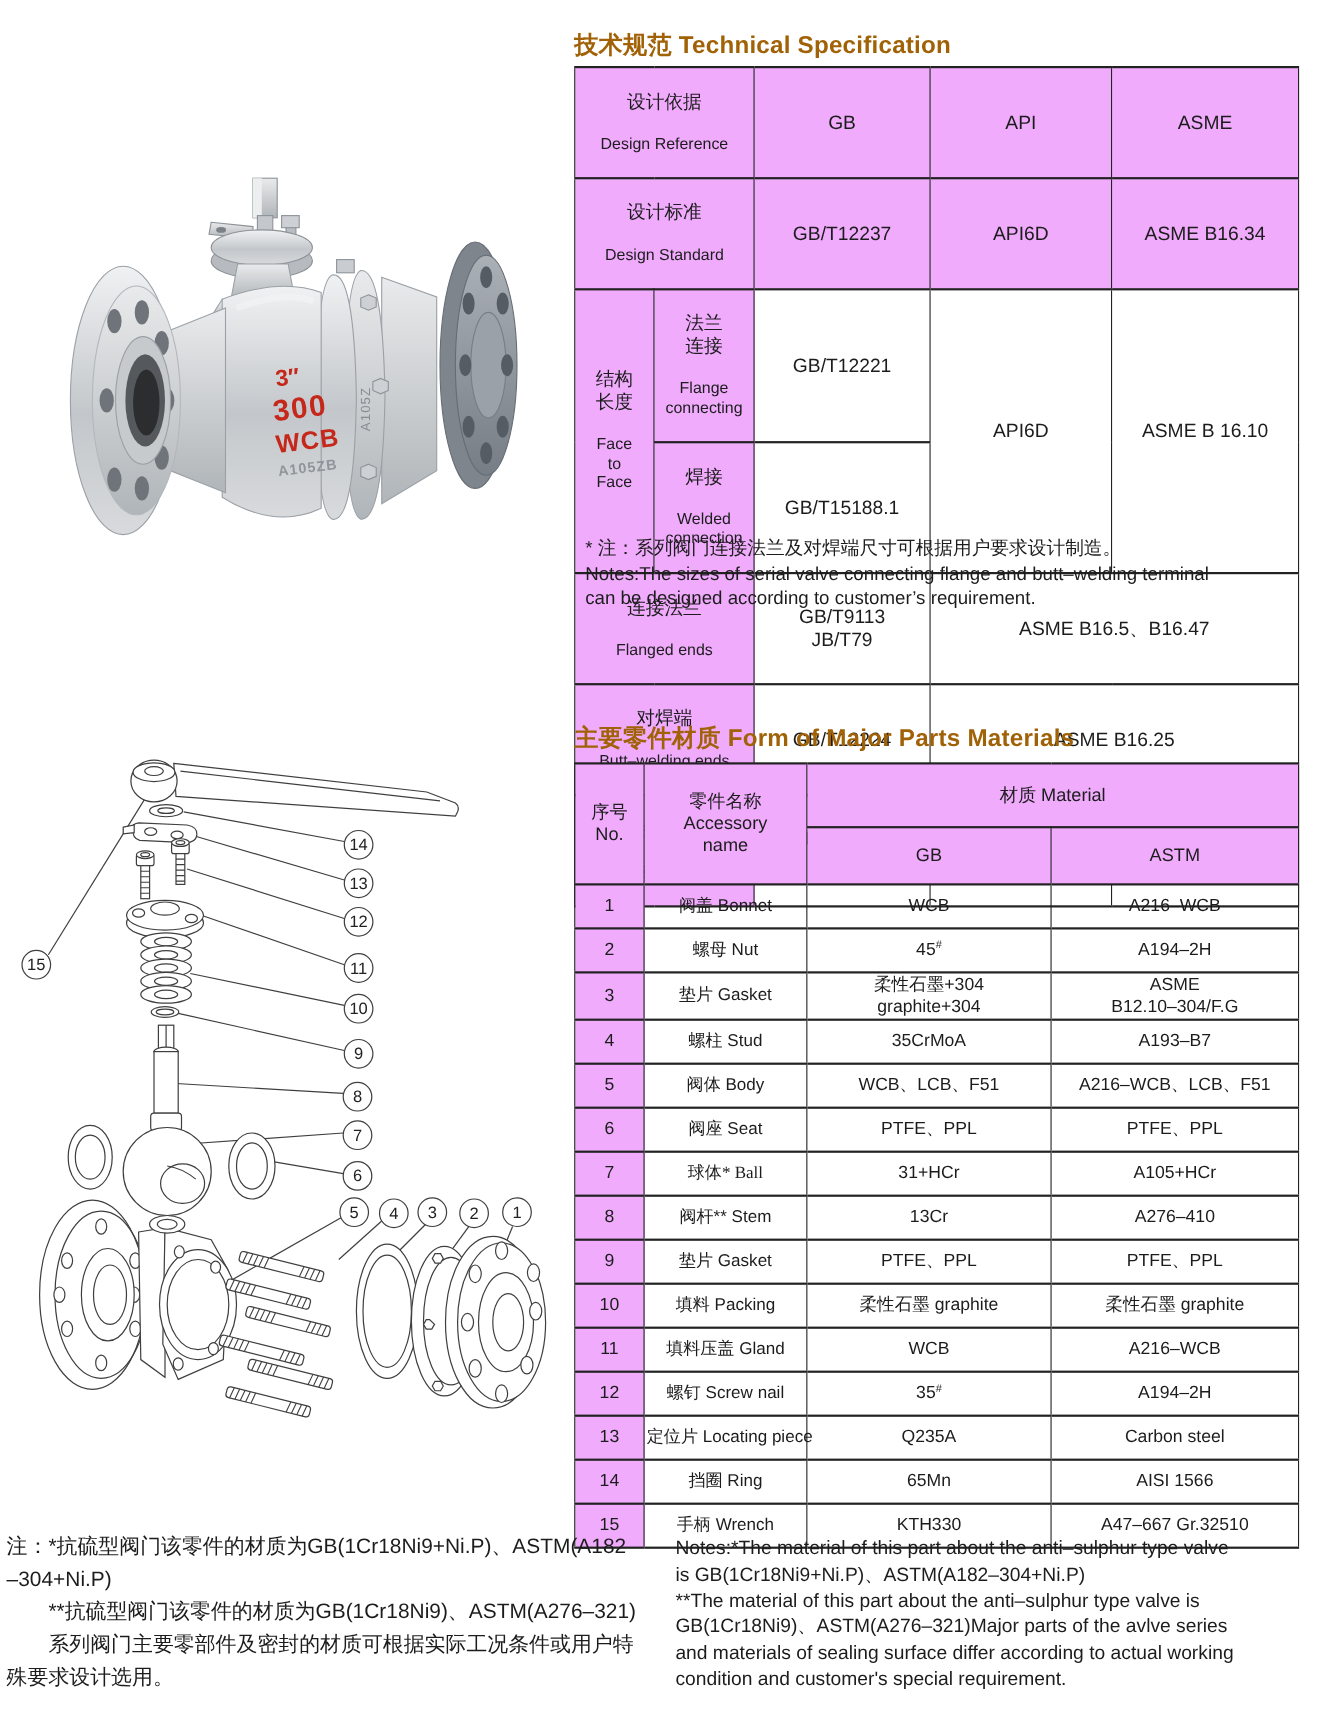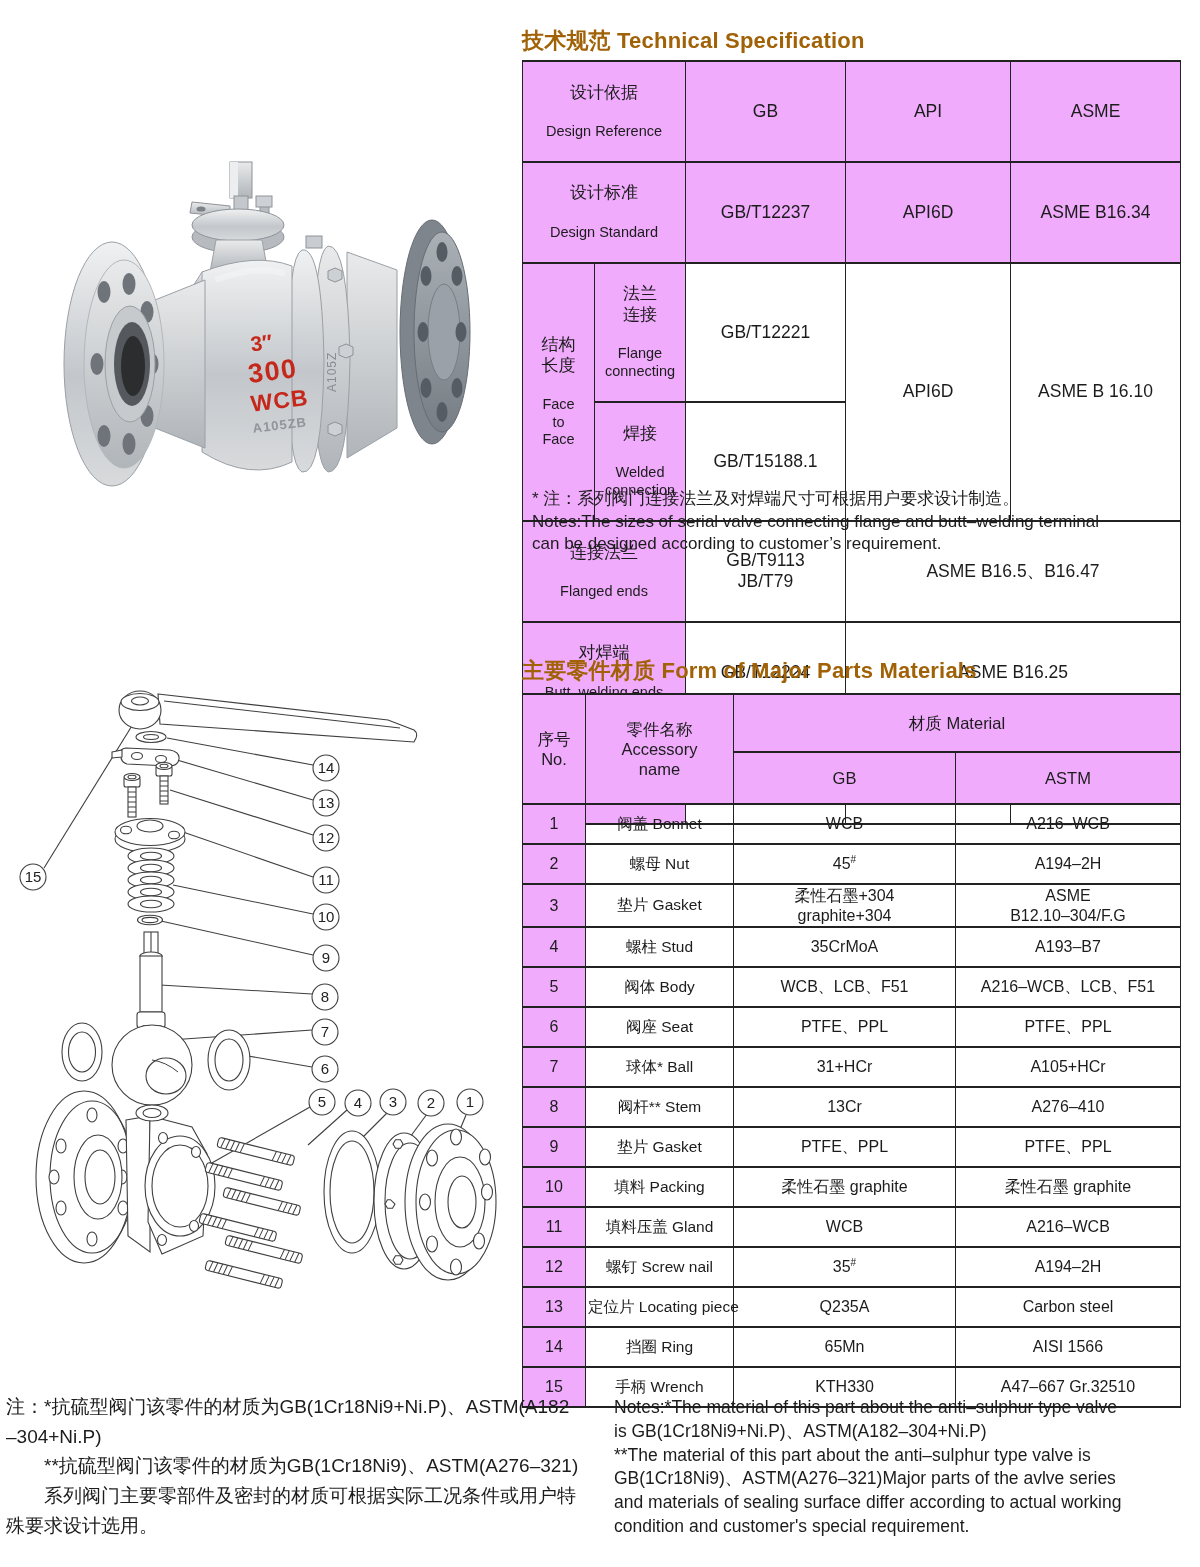--- a/index.html
+++ b/index.html
@@ -268,21 +268,21 @@
       <td class="ct">A216–WCB、LCB、F51</td>
     </tr>
         <tr>
       <td class="blue ct">6</td>
       <td class="ct" style="font-size:15.5px;white-space:nowrap;">阀座 Seat</td>
       <td class="ct">PTFE、PPL</td>
       <td class="ct">PTFE、PPL</td>
     </tr>
         <tr>
       <td class="blue ct">7</td>
-      <td class="ct" style="font-size:15.5px;white-space:nowrap;">球体* Ball</td>
+      <td class="ct" style="font-size:15.5px;white-space:nowrap;font-family:Liberation Serif, serif;">球体* Ball</td>
       <td class="ct">31+HCr</td>
       <td class="ct">A105+HCr</td>
     </tr>
         <tr>
       <td class="blue ct">8</td>
       <td class="ct" style="font-size:15.5px;white-space:nowrap;">阀杆** Stem</td>
       <td class="ct">13Cr</td>
       <td class="ct">A276–410</td>
     </tr>
         <tr>

